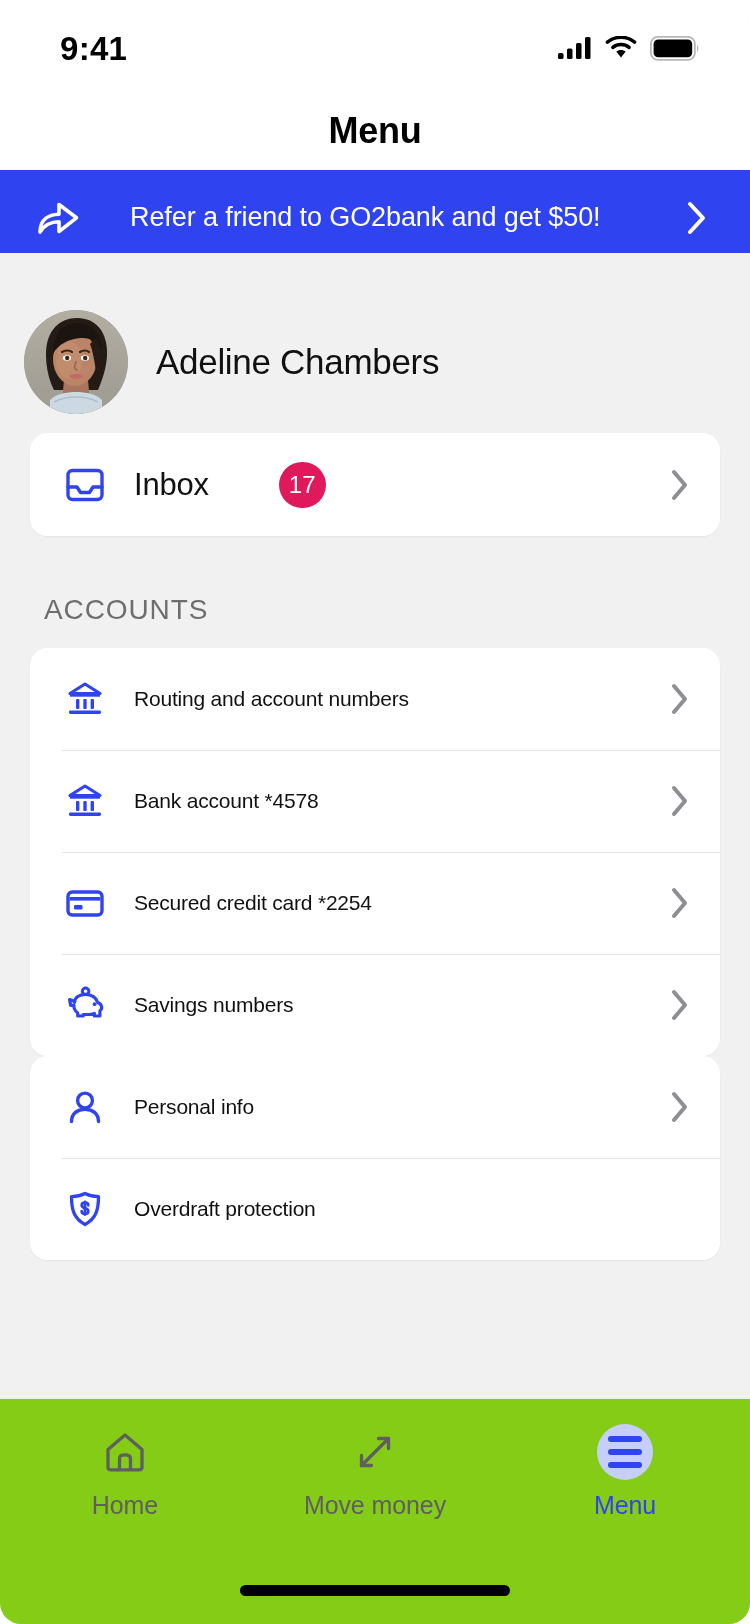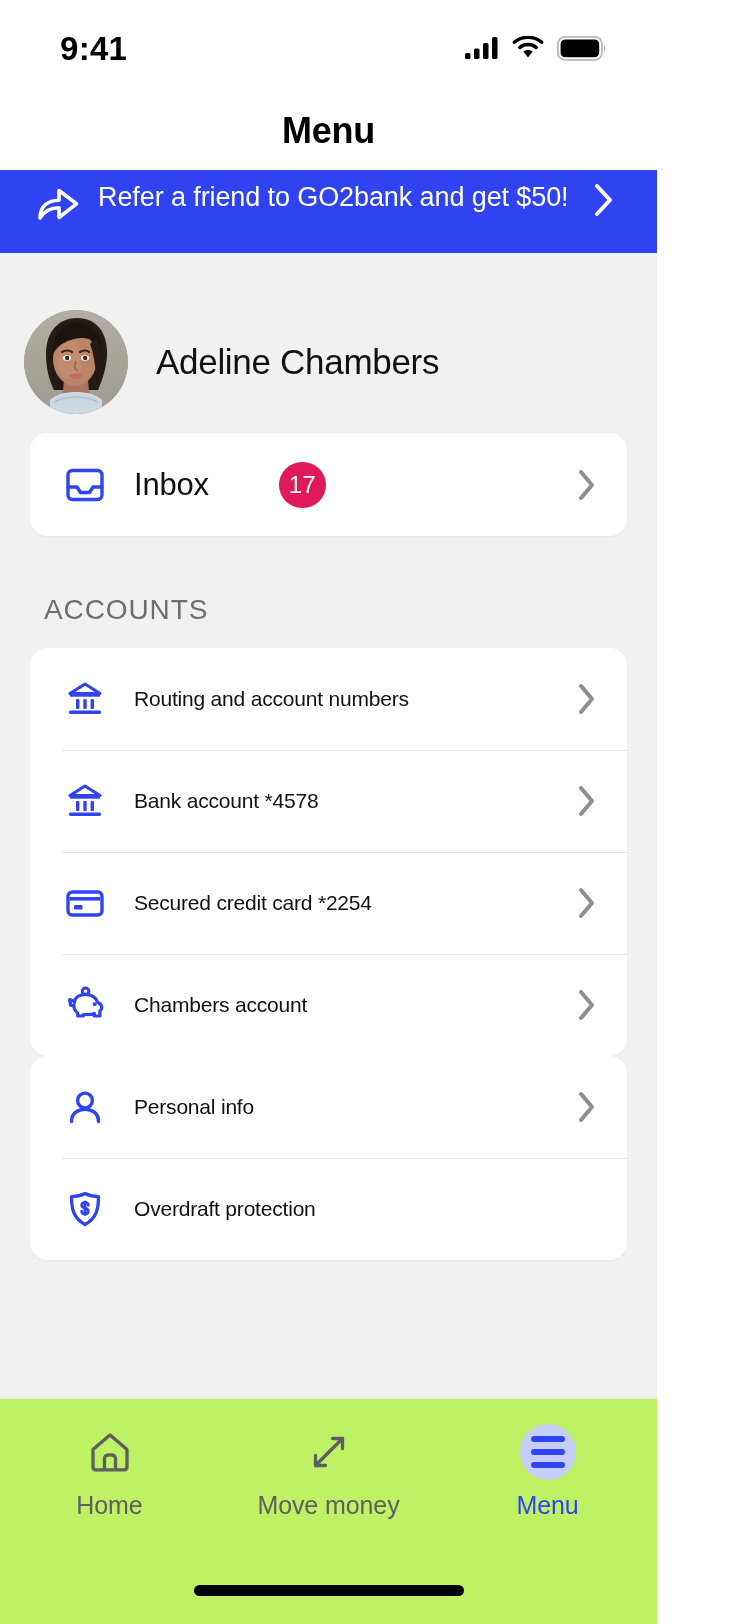--- a/index.html
+++ b/index.html
@@ -11,24 +11,25 @@
   }
 
   body {
     font-family: "Liberation Sans", sans-serif;
     background: #ffffff;
     -webkit-font-smoothing: antialiased;
   }
 
   #phone {
     position: relative;
-    width: 657px;
+    width: 750px;
     height: 1624px;
     background: #f1f1f1;
     overflow: hidden;
+    border-radius: 21px;
   }
 
   
   .status-bar {
     position: relative;
     height: 92px;
     background: #ffffff;
     display: flex;
     align-items: center;
     justify-content: space-between;
@@ -62,23 +63,24 @@
     font-weight: 700;
     color: #000;
     letter-spacing: -0.2px;
   }
 
   
   .refer-banner {
     background: #2F44F0;
     height: 83px;
     display: flex;
-    align-items: flex-start;
+    align-items: center;
     padding: 12px 36px 0 36px;
     cursor: pointer;
+    gap: 32px;
   }
   .refer-icon {
     width: 44px;
     height: 44px;
     flex: 0 0 44px;
     display: flex;
     align-items: center;
     justify-content: center;
   }
   .refer-text {
@@ -229,21 +231,21 @@
     background: linear-gradient(to bottom, rgba(241,241,241,0), rgba(241,241,241,1));
     pointer-events: none;
   }
 
   
   .tab-bar {
     position: absolute;
     left: 0; right: 0;
     bottom: 0;
     height: 226px;
-    background: #bef264;
+    background: #84cc16;
     border-top: 1px solid #ececec;
     display: flex;
     align-items: flex-start;
     padding-top: 22px;
   }
   .tab {
     flex: 1;
     display: flex;
     flex-direction: column;
     align-items: center;
@@ -469,21 +471,21 @@
 
       <div class="row">
         <div class="row-icon">
           <svg width="44" height="44" viewBox="0 0 44 44">
             <path d="M11.5 19.5 C11.5 14.5 16.5 11.3 22.4 11.3 C28.5 11.3 33.5 14.8 34.8 19.6 C36.8 20.4 38.2 21.8 38.6 23.6 C38.9 25.2 38.2 26.8 36.9 27.9 L36.9 33 L31.4 33 L31.4 30.4 C29.7 31.1 27.5 31.5 25.2 31.5 L20.2 31.5 L20.2 33 L14.7 33 L14.7 30 C12.2 28.2 10.8 25.4 10.8 22.3" fill="none" stroke="#2F44F0" stroke-width="3.2" stroke-linejoin="round" stroke-linecap="round"></path>
             <path d="M11.6 18.6 L6.6 16.6 L7.6 22.3 L10.9 22.3" fill="none" stroke="#2F44F0" stroke-width="3.2" stroke-linejoin="round" stroke-linecap="round"></path>
             <circle cx="22.6" cy="8.3" r="3.3" fill="none" stroke="#2F44F0" stroke-width="3"></circle>
             <circle cx="31.6" cy="21.2" r="1.9" fill="#2F44F0"></circle>
           </svg>
         </div>
-        <div class="row-label">Chambers account</div>
+        <div class="row-label">Savings numbers</div>
         <div class="row-chevron">
           <svg width="20" height="34" viewBox="0 0 20 34">
               <path d="M4 4 L15 17 L4 30" fill="none" stroke="#8E8E93" stroke-width="4" stroke-linecap="round" stroke-linejoin="round"></path>
             </svg>
         </div>
       </div>
 
     </div>
 
     <div class="card">

